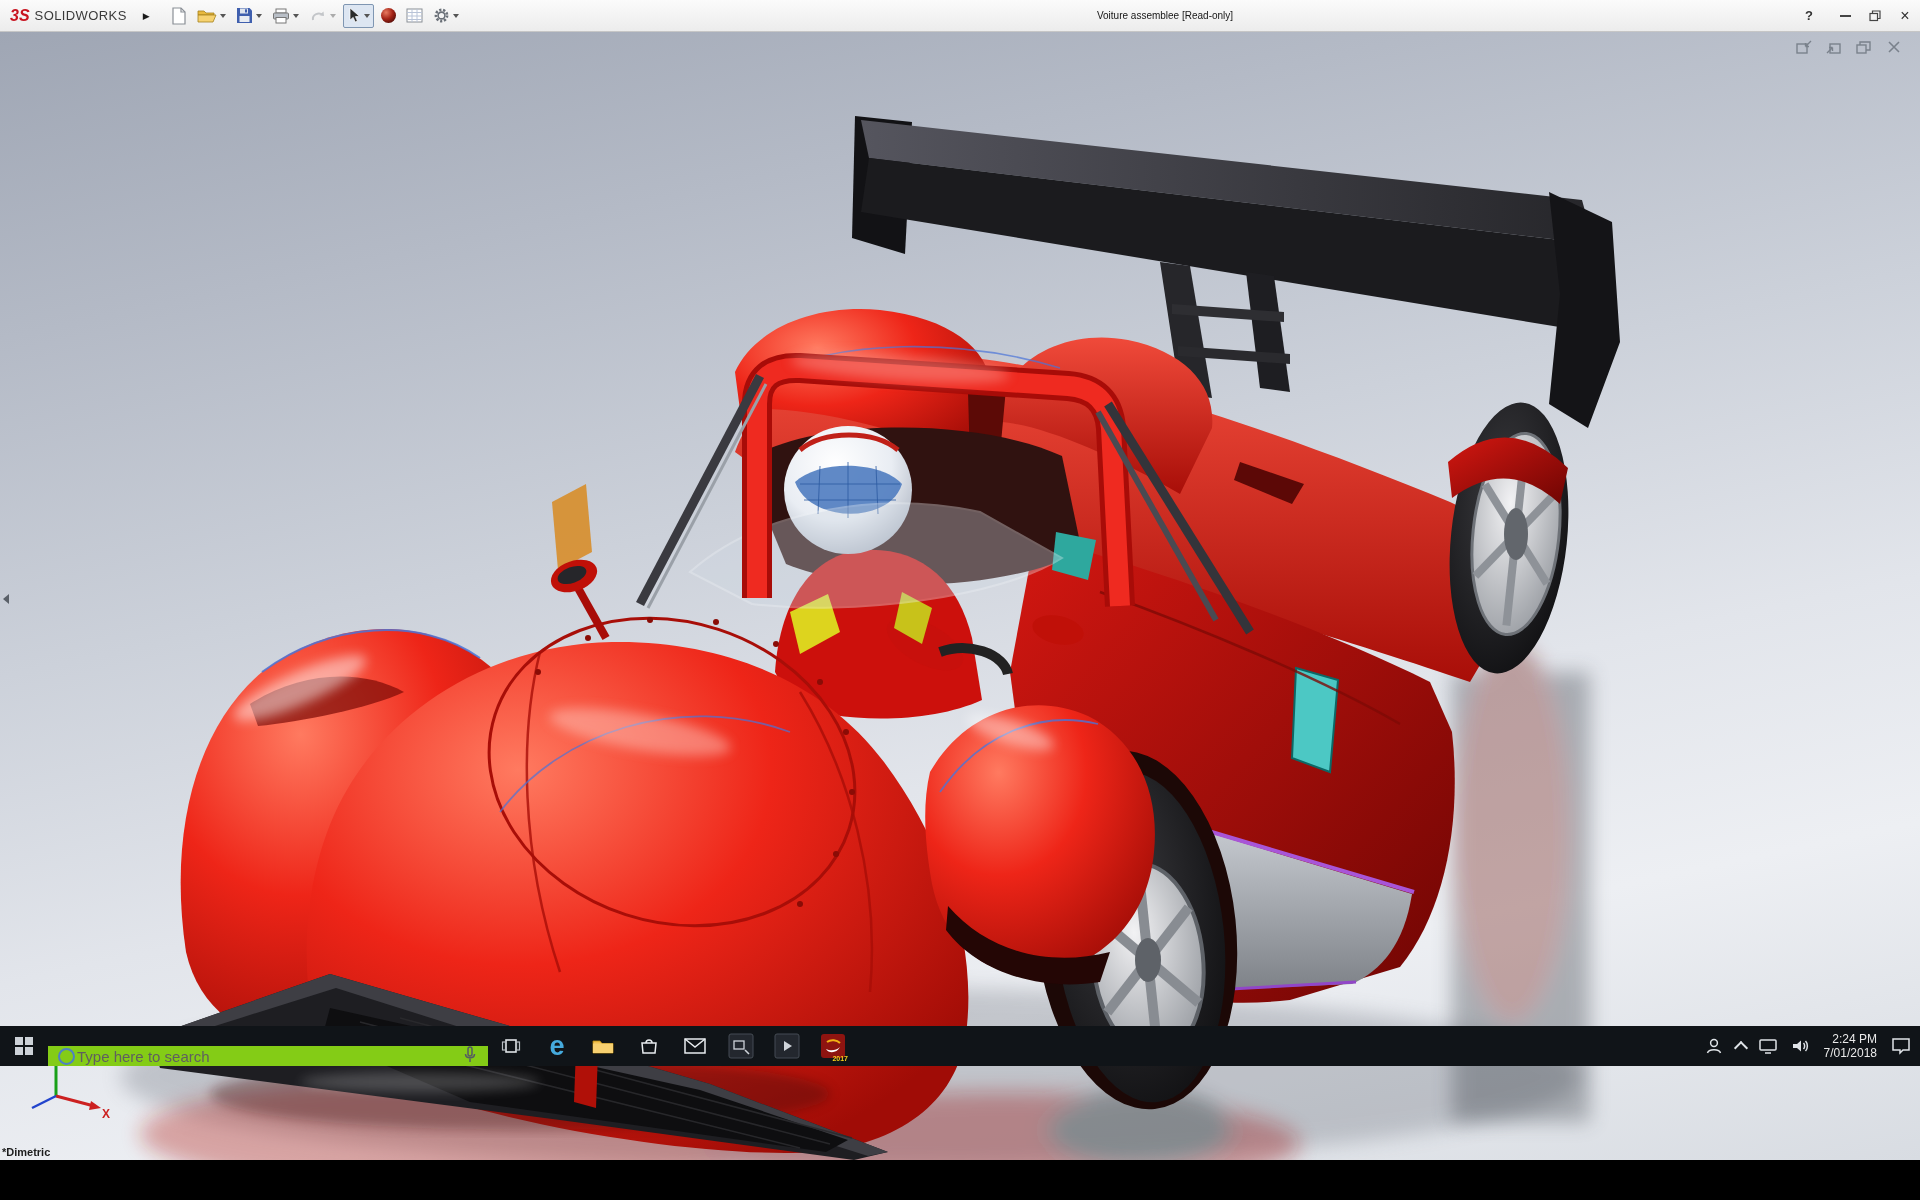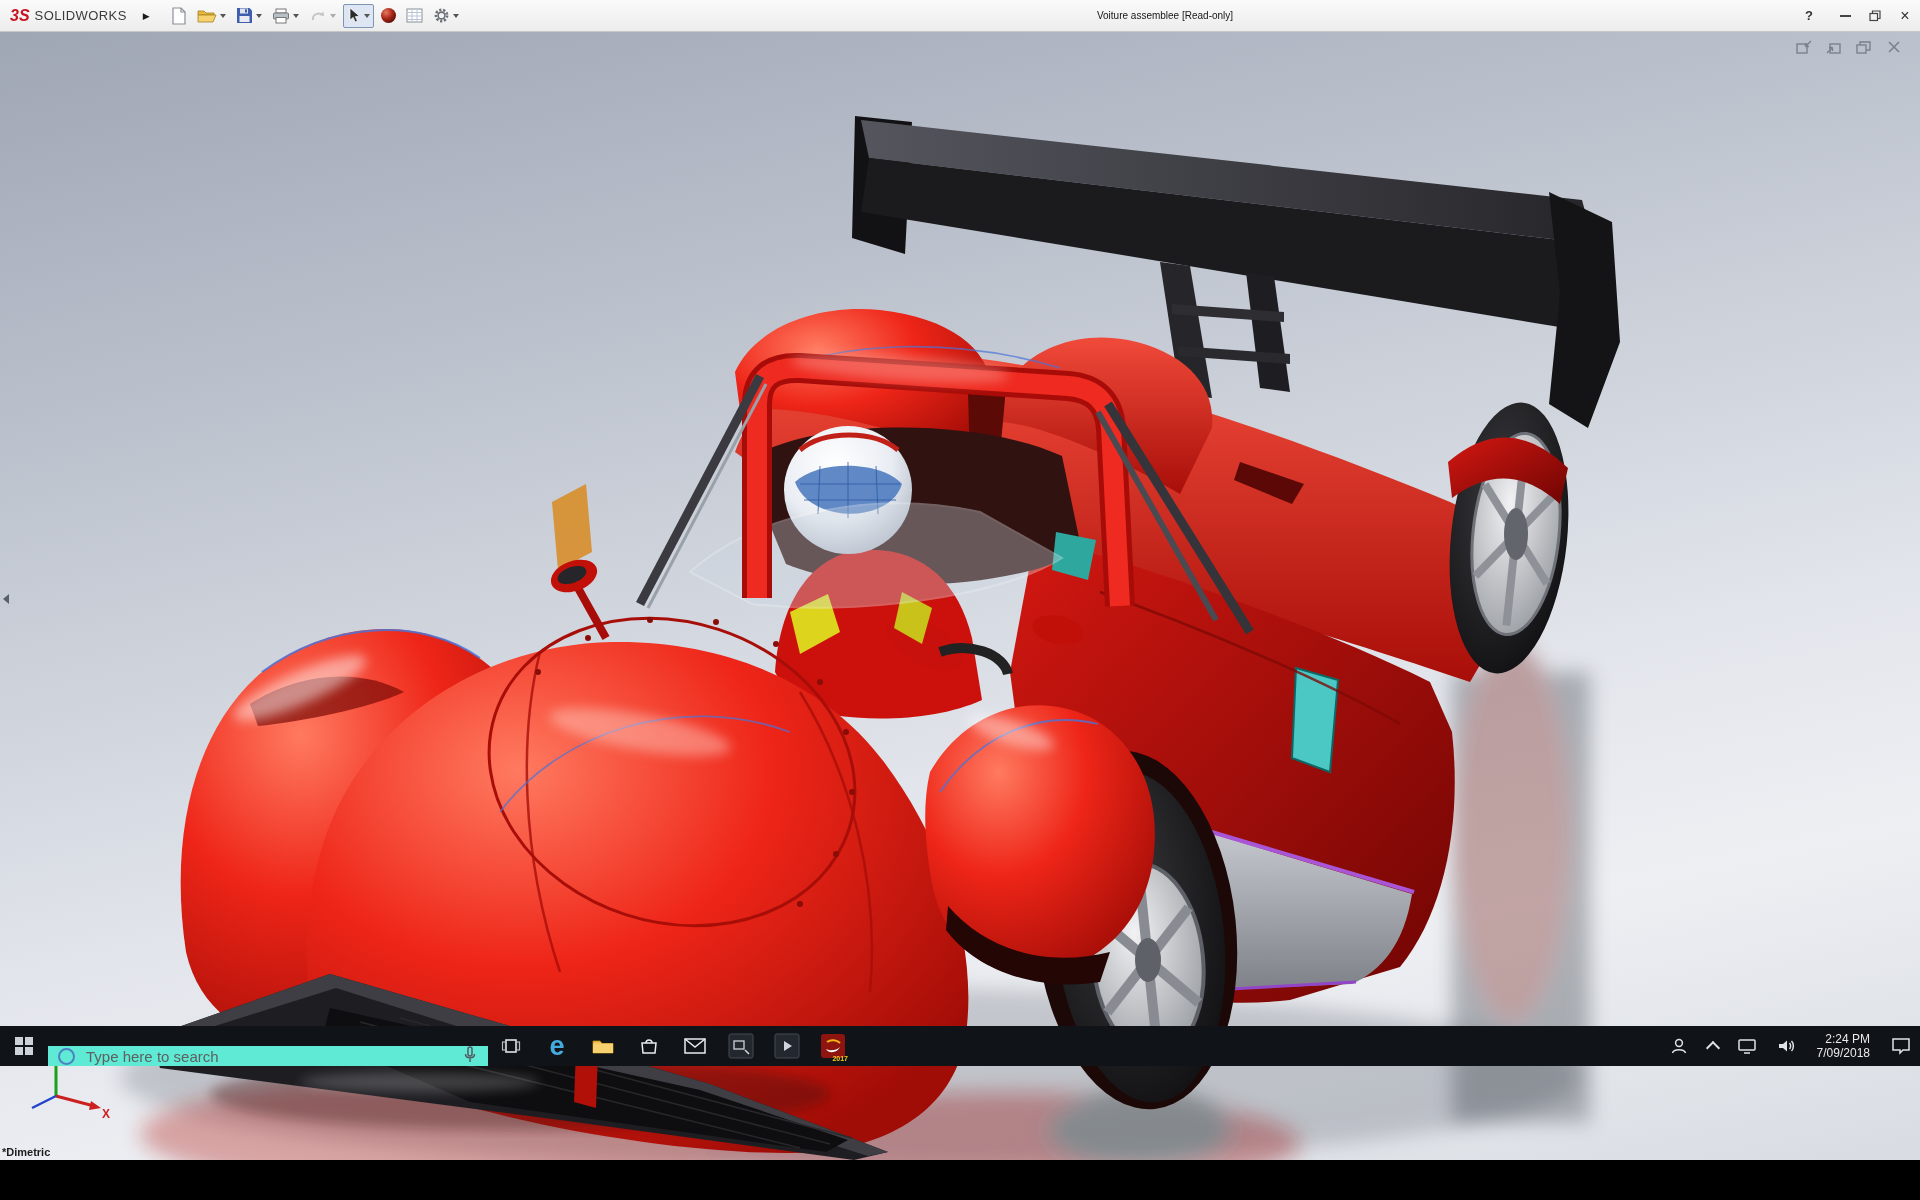--- a/index.html
+++ b/index.html
@@ -34,29 +34,29 @@
   .panel-tab{position:absolute;left:0;top:556px;width:12px;height:22px;display:flex;align-items:center;justify-content:center;z-index:5;cursor:pointer;background:none;border:none;}
   .panel-tab span{width:0;height:0;border-top:5px solid transparent;border-bottom:5px solid transparent;border-right:6px solid #5a6068;}
   .triad{position:absolute;left:14px;bottom:34px;z-index:5;}
   .view-label{position:absolute;left:2px;bottom:2px;font-size:11px;color:#1d1d1d;z-index:5;font-weight:bold;}
 
   
   .taskbar{position:absolute;bottom:0;left:0;right:0;height:40px;background:#101418;display:flex;align-items:stretch;z-index:40;}
   .start{width:48px;display:flex;align-items:center;justify-content:center;background:none;border:none;cursor:pointer;}
   .winlogo{display:grid;grid-template-columns:8px 8px;grid-template-rows:8px 8px;gap:2px;}
   .winlogo span{background:#cdd2d8;display:block;}
-  .searchbox{width:420px;background:#5eead4;display:flex;align-items:center;padding:0 10px;gap:9px;margin-top:20px;}
+  .searchbox{width:420px;background:#84cc16;display:flex;align-items:center;padding:0 10px;margin-top:20px;}
   .cortana{width:17px;height:17px;border-radius:50%;border:2.5px solid #4e80c4;box-sizing:border-box;flex:none;}
   .search-input{flex:1;border:none;outline:none;font-size:15px;color:#333;background:transparent;font-family:inherit;}
   .search-input::placeholder{color:#5f5f5f;}
   .micbtn{background:none;border:none;padding:0;flex:none;cursor:pointer;}
   .appbtn{width:46px;display:flex;align-items:center;justify-content:center;background:none;border:none;position:relative;cursor:pointer;}
   .edge-e{font-size:27px;font-weight:bold;color:#45aadd;line-height:1;}
   .sw-year{position:absolute;bottom:4px;right:8px;font-size:7px;color:#f2cf1c;font-weight:bold;}
-  .tray{margin-left:auto;display:flex;align-items:center;gap:9px;padding-right:4px;}
+  .tray{margin-left:auto;display:flex;align-items:center;gap:2px;padding-right:4px;}
   .traybtn{background:none;border:none;padding:3px 5px;display:flex;align-items:center;justify-content:center;cursor:pointer;}
   .chev{width:8px;height:8px;border-left:2px solid #dfe3e7;border-top:2px solid #dfe3e7;transform:rotate(45deg);margin-top:4px;display:block;}
   .clock{text-align:right;color:#eaeaea;font-size:12px;line-height:14px;margin:0 7px;cursor:default;}
 </style>
 </head>
 <body>
 
 <div class="screen">
 
   <header class="titlebar">
@@ -470,21 +470,21 @@
       </button>
       <button class="traybtn">
         <svg width="20" height="18">
             <path d="M3,7 L7,7 L11,3.5 L11,14.5 L7,11 L3,11 Z" fill="#dfe3e7"></path>
             <path d="M13.5,6 C15,7.5 15,10.5 13.5,12" stroke="#dfe3e7" stroke-width="1.5" fill="none"></path>
             <path d="M15.5,4 C18,6.5 18,11.5 15.5,14" stroke="#dfe3e7" stroke-width="1.5" fill="none"></path>
           </svg>
       </button>
       <div class="clock">
         <div>2:24 PM</div>
-        <div>7/09/2018</div>
+        <div>7/01/2018</div>
       </div>
       <button class="traybtn">
         <svg width="20" height="18" fill="none" stroke="#dfe3e7" stroke-width="1.5">
             <path d="M2,2 L18,2 L18,13 L12,13 L9,16 L9,13 L2,13 Z"></path>
           </svg>
       </button>
     </div>
   </footer>
 
 </div>

